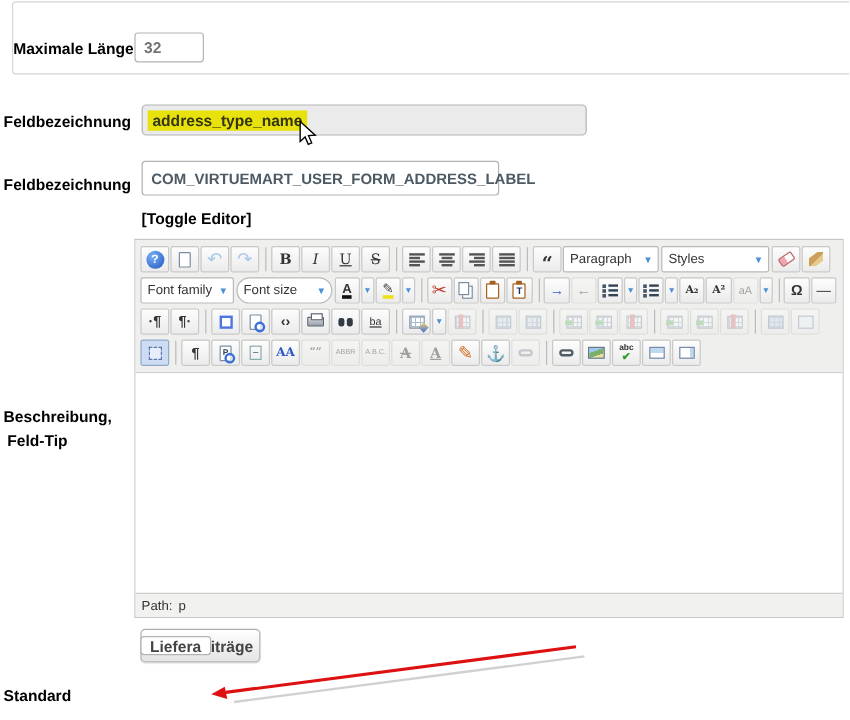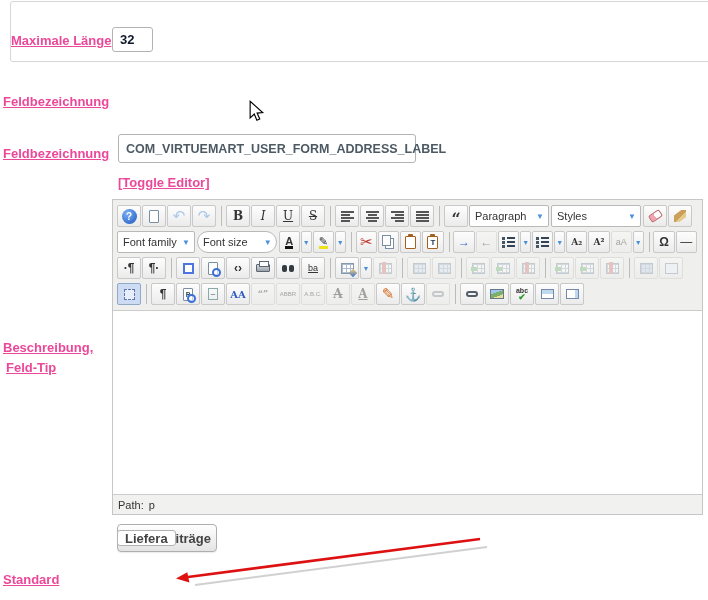--- a/index.html
+++ b/index.html
@@ -1,19 +1,19 @@
 <!DOCTYPE html>
 <html><head>
 <meta charset="utf-8">
 <style>
   * { margin:0; padding:0; box-sizing:border-box; }
   html,body { width:708px; height:600px; background:#fff; font-family:"Liberation Sans",sans-serif; }
   #stage { position:relative; width:708px; height:600px; overflow:hidden; background:#fff; }
 
-  .lbl { position:absolute; font-size:13px; font-weight:bold; color:#ec4899;text-decoration:underline; }
+  .lbl { position:absolute; font-size:13px; font-weight:bold; color:#000000; }
 
   
   .panel-box { position:absolute; left:10px; top:1px; width:705px; height:61px;
                border:1px solid #d6d6d6; border-radius:3px; }
 
   .inp { position:absolute; border:1px solid #b3b3b3; border-radius:3px; background:#fff;
          font-size:13px; font-weight:bold; color:#4d5a63; display:flex; align-items:center; padding:0 7px; }
   .inp-gray { background:#ebebeb; }
   .hl { background:#e7e10e; color:#35350f; padding:1px 4px; font-weight:bold; font-size:13px; }
 
@@ -121,23 +121,26 @@
   .overlay { position:absolute; pointer-events:none; }
 </style>
 </head>
 <body>
 
 <div id="stage">
 
   <div class="panel-box"></div>
 
   <div class="lbl" style="left:11px; top:33px;">Maximale Länge</div>
-  <div class="inp" style="left:112px; top:27px; width:41px; height:25px; color:#0f172a;">32</div>
+  <div class="inp" style="left:112px; top:27px; width:58px; height:25px; color:#737373;">32</div>
 
   <div class="lbl" style="left:3px; top:94px;">Feldbezeichnung</div>
+  <div class="inp inp-gray" style="left:118px; top:87px; width:371px; height:26px; border-radius:4px; padding:0 4px;">
+    <span class="hl">address_type_name</span>
+  </div>
 
   <svg class="overlay" style="left:249px; top:100px;" width="16" height="22" viewBox="0 0 14 19">
     <path d="M1 1 L1 15.5 L4.6 12.2 L6.9 17.6 L9.4 16.5 L7.1 11.3 L12 10.9 Z" fill="#fff" stroke="#000" stroke-width="1"></path>
   </svg>
 
   <div class="lbl" style="left:3px; top:146px;">Feldbezeichnung</div>
   <div class="inp" style="left:118px; top:134px; width:298px; height:29px; font-size:12.5px;">COM_VIRTUEMART_USER_FORM_ADDRESS_LABEL</div>
 
   <div class="lbl" style="left:118px; top:175px;">[Toggle Editor]</div>
 

